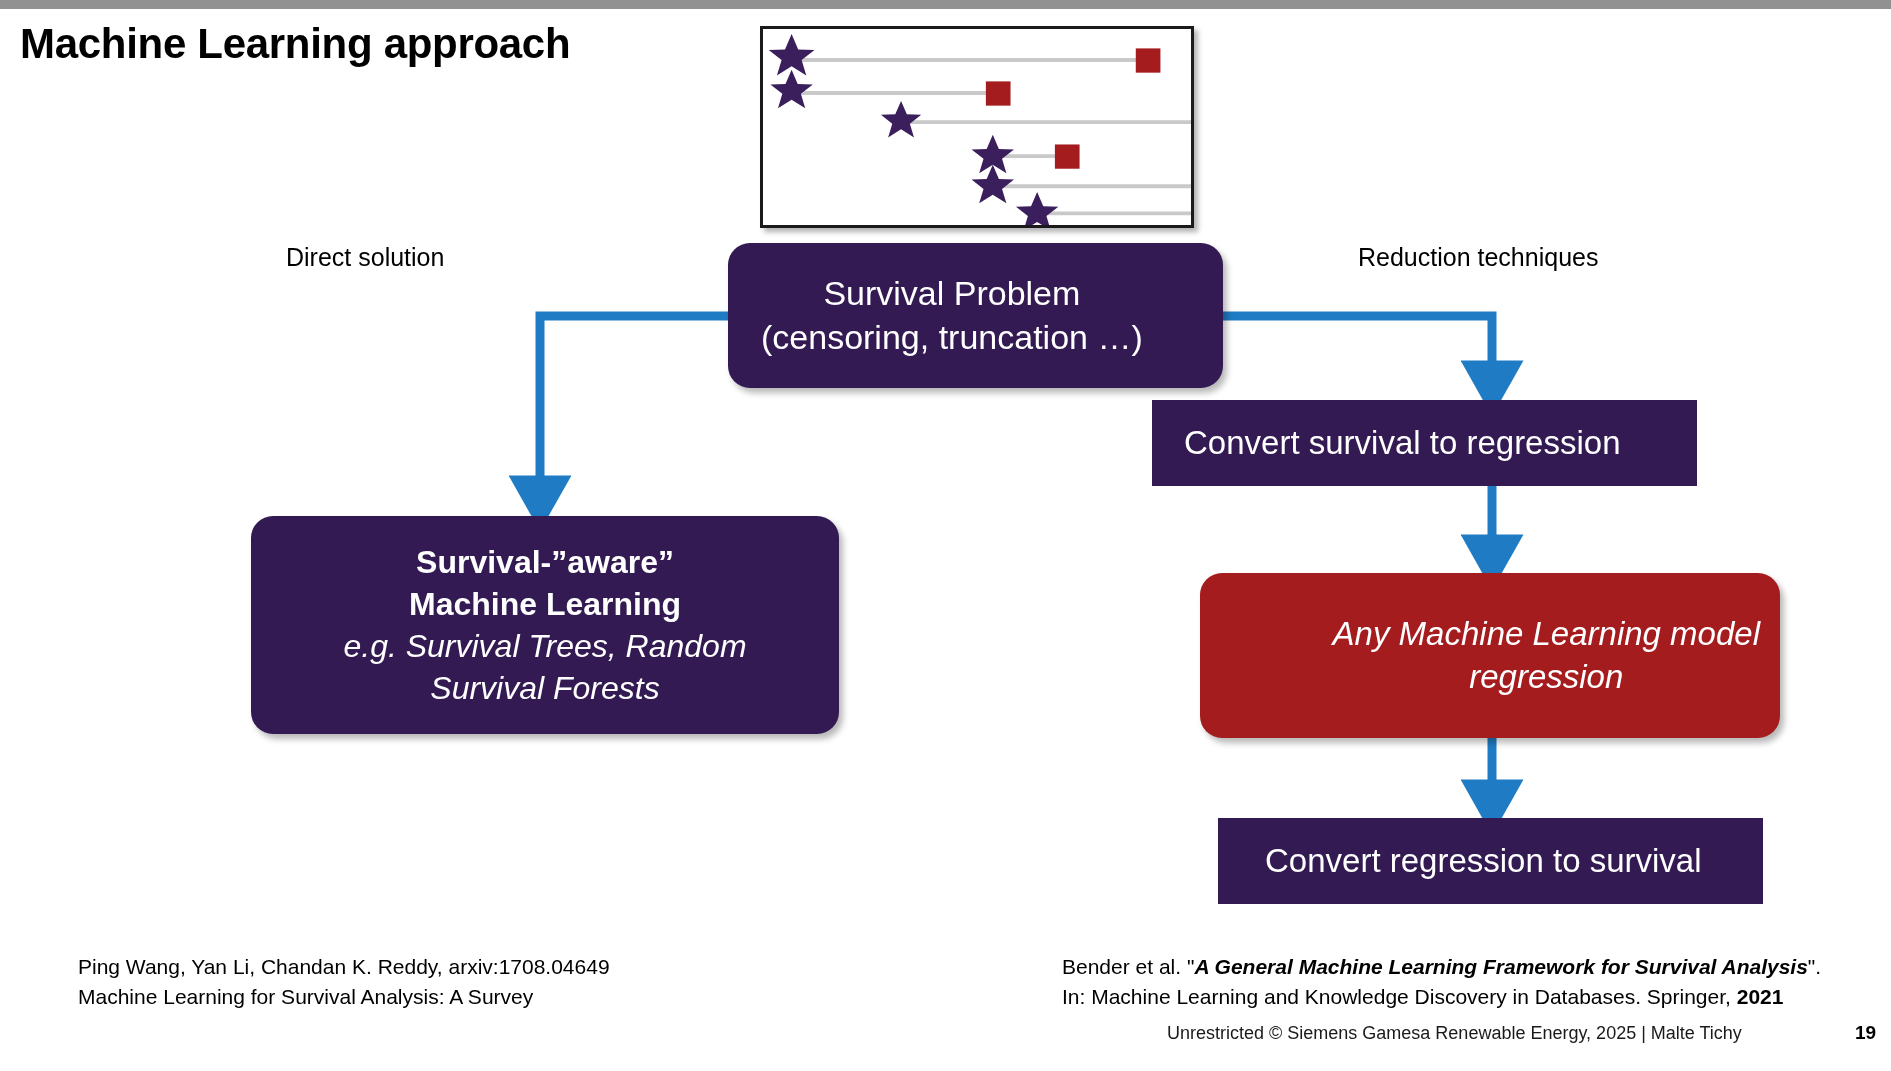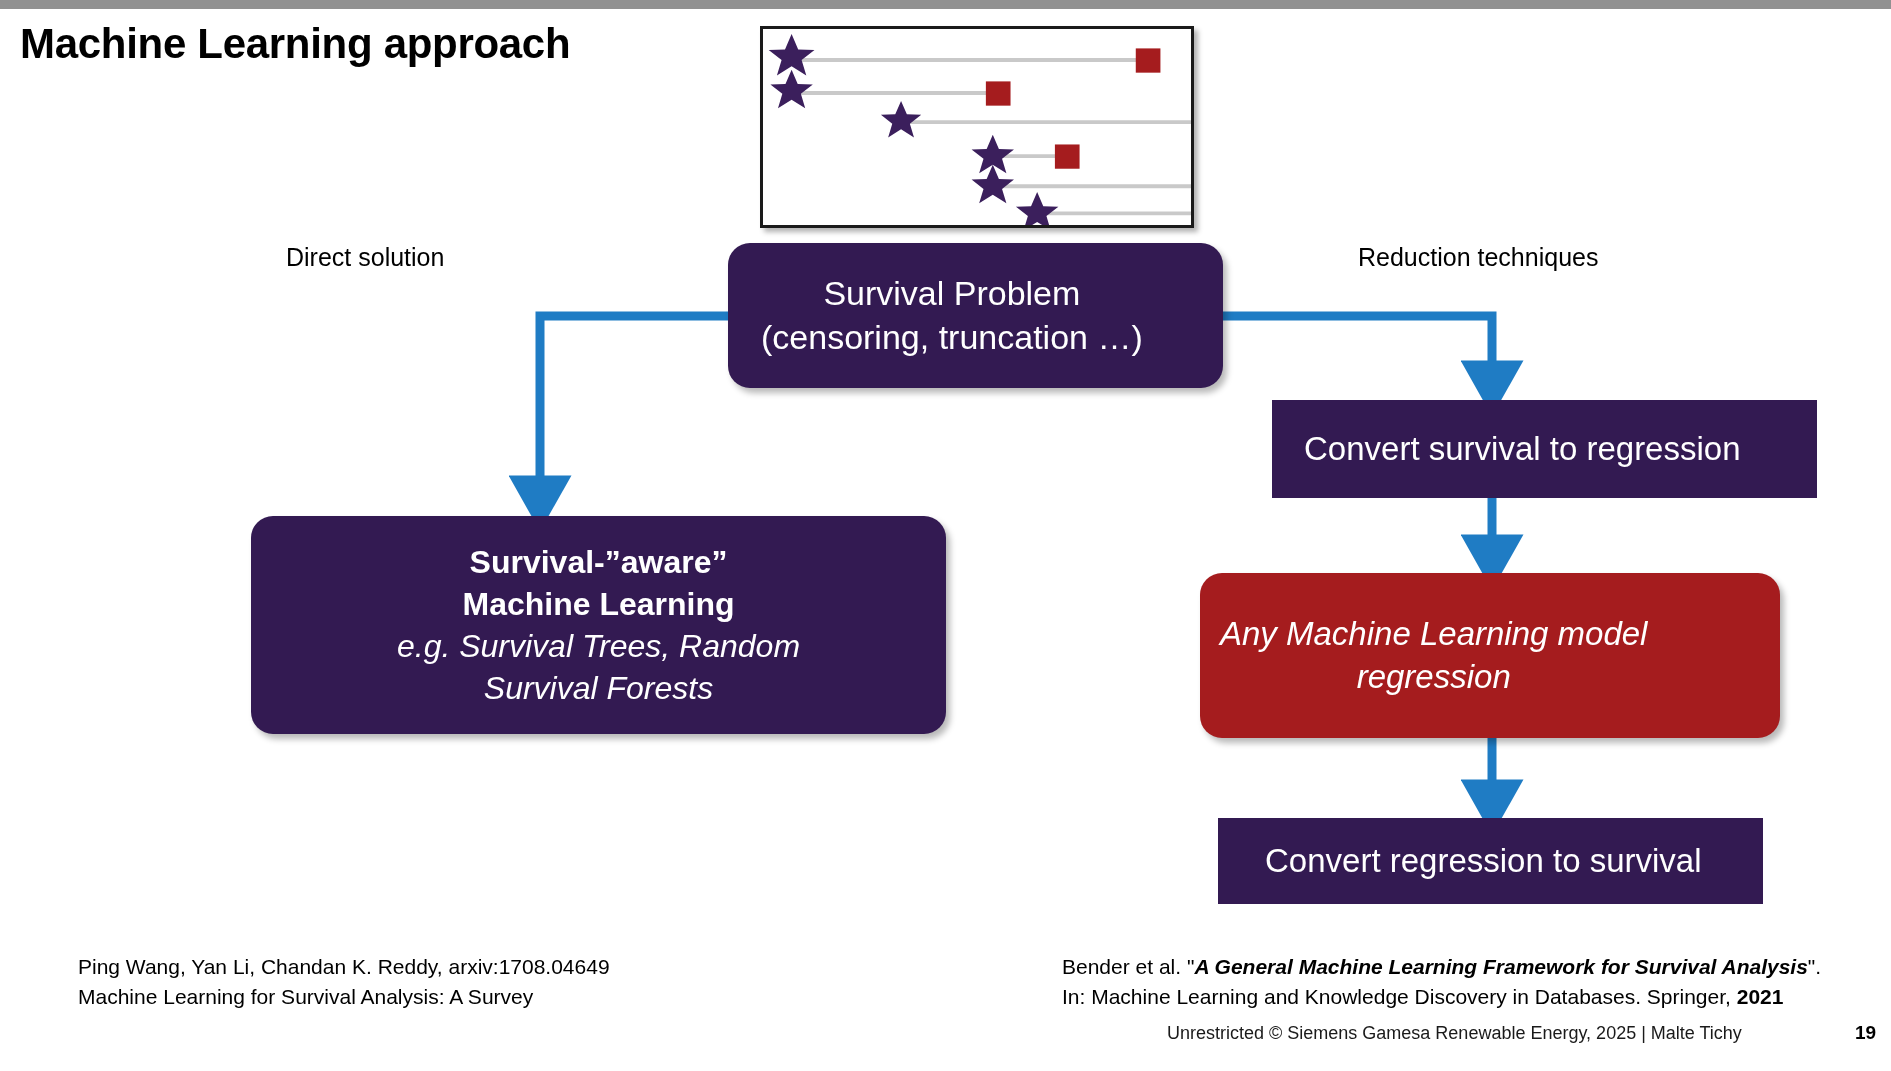--- a/index.html
+++ b/index.html
@@ -75,46 +75,46 @@
     width: 495px;
     height: 145px;
     padding-left: 33px;
     font-size: 34px;
     line-height: 1.27;
   }
 
   #survival-aware-box {
     left: 251px;
     top: 516px;
-    width: 695px;
+    width: 588px;
     height: 218px;
     justify-content: center;
     text-align: center;
     font-size: 32px;
     line-height: 1.32;
     padding: 0 18px;
   }
   #survival-aware-box .ln-bold { font-weight: bold; }
   #survival-aware-box .ln-ital { font-style: italic; }
 
   #convert-to-regression-box {
-    left: 1272px;
+    left: 1152px;
     top: 400px;
     width: 545px;
-    height: 98px;
+    height: 86px;
     padding-left: 32px;
     font-size: 33px;
   }
 
   #any-ml-model-box {
     left: 1200px;
     top: 573px;
     width: 580px;
     height: 165px;
-    justify-content: flex-start;
+    justify-content: flex-end;
     text-align: center;
     font-style: italic;
     font-size: 33px;
     line-height: 1.3;
     padding: 0 20px;
   }
 
   #convert-to-survival-box {
     left: 1218px;
     top: 818px;

